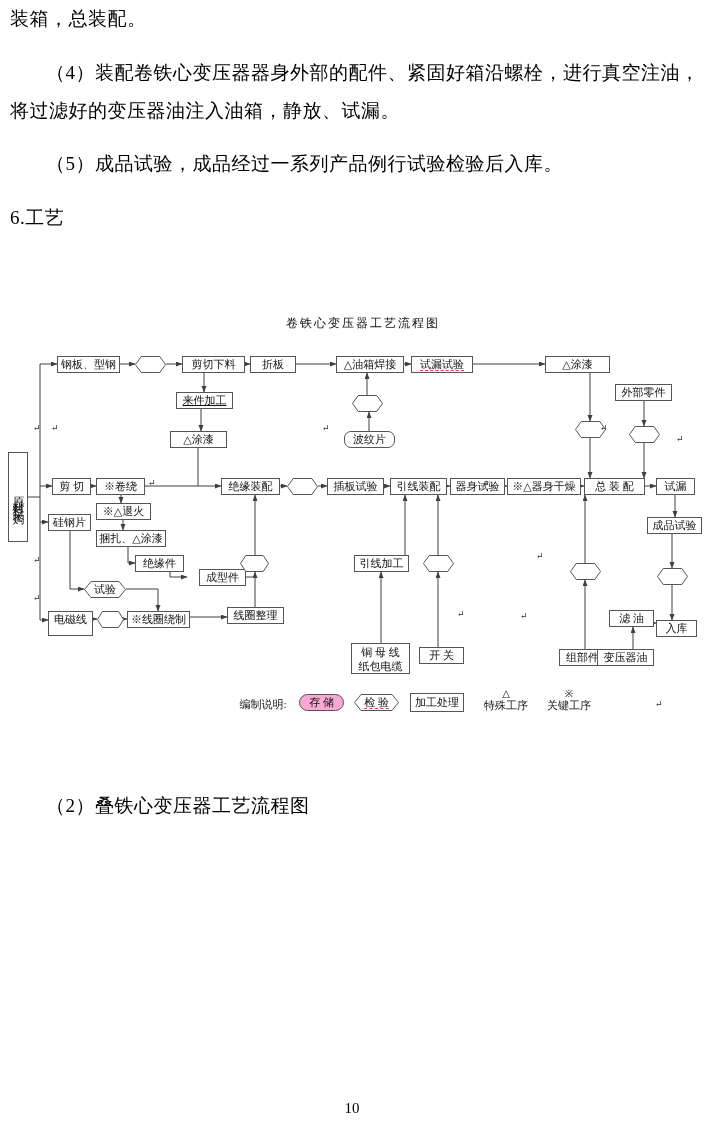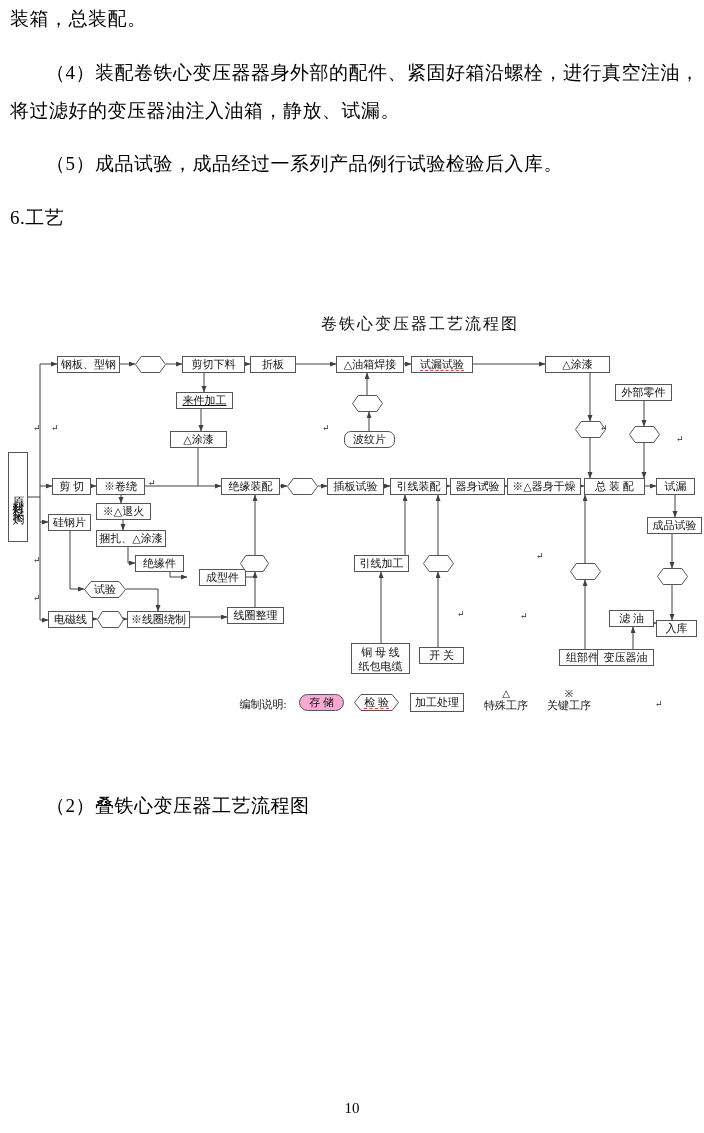--- a/index.html
+++ b/index.html
@@ -93,21 +93,21 @@
       <polyline points="633,649 633,627" fill="none" stroke="#404040" stroke-width="1" marker-end="url(#arr)"></polyline>
       <polyline points="405,555 405,495" fill="none" stroke="#404040" stroke-width="1" marker-end="url(#arr)"></polyline>
       <polyline points="381,643 381,572" fill="none" stroke="#404040" stroke-width="1" marker-end="url(#arr)"></polyline>
       <polyline points="438,647 438,572" fill="none" stroke="#404040" stroke-width="1" marker-end="url(#arr)"></polyline>
       <polyline points="438,555 438,495" fill="none" stroke="#404040" stroke-width="1" marker-end="url(#arr)"></polyline>
       <polyline points="585,649 585,580" fill="none" stroke="#404040" stroke-width="1" marker-end="url(#arr)"></polyline>
       <polyline points="585,563 585,495" fill="none" stroke="#404040" stroke-width="1" marker-end="url(#arr)"></polyline>
     </svg>
 
   <div id="nodes">
-      <div class="node txt" style="left: 273px; top: 316px; width: 180px; height: 18px; font-size: 16px; letter-spacing: 2px; margin-left: 48px;"><span class="lbl">卷铁心变压器工艺流程图</span></div>
+      <div class="node txt" style="left: 273px; top: 316px; width: 180px; height: 18px; font-size: 12px; letter-spacing: 2px;"><span class="lbl">卷铁心变压器工艺流程图</span></div>
       <div class="node vrect" style="left: 8px; top: 452px; width: 20px; height: 90px;">
         <span class="lbl">原材料采购</span>
       </div>
       <div class="node rect" style="left: 57px; top: 356px; width: 63px; height: 17px; line-height: 15px;"><span class="lbl">钢板、型钢</span></div>
       <div class="node hex" style="left: 135px; top: 356px; width: 31px; height: 17px; line-height: 17px;"><svg class="shape" width="31" height="17">
           <polygon points="6.2,0.5 24.8,0.5 30.5,8.5 24.8,16.5 6.2,16.5 0.5,8.5" fill="#fff" stroke="#555" stroke-width="1"></polygon>
         </svg><span class="lbl"></span></div>
       <div class="node rect" style="left: 182px; top: 356px; width: 63px; height: 17px; line-height: 15px;"><span class="lbl">剪切下料</span></div>
       <div class="node rect" style="left: 250px; top: 356px; width: 46px; height: 17px; line-height: 15px;"><span class="lbl">折板</span></div>
       <div class="node rect" style="left: 336px; top: 356px; width: 68px; height: 17px; line-height: 15px;"><span class="lbl">△油箱焊接</span></div>
@@ -151,21 +151,21 @@
           <polygon points="6.2,0.5 24.8,0.5 30.5,8.5 24.8,16.5 6.2,16.5 0.5,8.5" fill="#fff" stroke="#555" stroke-width="1"></polygon>
         </svg><span class="lbl"></span></div>
       <div class="node rect" style="left: 135px; top: 555px; width: 49px; height: 17px; line-height: 15px;"><span class="lbl">绝缘件</span></div>
       <div class="node rect" style="left: 187px; top: 569px; width: 47px; height: 17px; line-height: 15px; margin-left: 12px;"><span class="lbl">成型件</span></div>
       <div class="node hex" style="left: 240px; top: 555px; width: 29px; height: 17px; line-height: 17px;"><svg class="shape" width="29" height="17">
           <polygon points="5.800000000000001,0.5 23.2,0.5 28.5,8.5 23.2,16.5 5.800000000000001,16.5 0.5,8.5" fill="#fff" stroke="#555" stroke-width="1"></polygon>
         </svg><span class="lbl"></span></div>
       <div class="node hex" style="left: 84px; top: 581px; width: 42px; height: 17px; line-height: 17px;"><svg class="shape" width="42" height="17">
           <polygon points="7,0.5 35,0.5 41.5,8.5 35,16.5 7,16.5 0.5,8.5" fill="#fff" stroke="#555" stroke-width="1"></polygon>
         </svg><span class="lbl">试验</span></div>
-      <div class="node rect" style="left: 48px; top: 611px; width: 45px; height: 17px; line-height: 15px; text-align: center;"><span class="lbl">电磁线</span></div>
+      <div class="node rect" style="left: 48px; top: 611px; width: 45px; height: 25px; line-height: 15px; text-align: center;"><span class="lbl">电磁线</span></div>
       <div class="node hex" style="left: 97px; top: 611px; width: 27px; height: 17px; line-height: 17px;"><svg class="shape" width="27" height="17">
           <polygon points="5.4,0.5 21.6,0.5 26.5,8.5 21.6,16.5 5.4,16.5 0.5,8.5" fill="#fff" stroke="#555" stroke-width="1"></polygon>
         </svg><span class="lbl"></span></div>
       <div class="node rect" style="left: 127px; top: 611px; width: 63px; height: 17px; line-height: 15px;"><span class="lbl">※线圈绕制</span></div>
       <div class="node rect" style="left: 227px; top: 607px; width: 57px; height: 17px; line-height: 15px;"><span class="lbl">线圈整理</span></div>
       <div class="node rect" style="left: 354px; top: 555px; width: 55px; height: 17px; line-height: 15px;"><span class="lbl">引线加工</span></div>
       <div class="node hex" style="left: 423px; top: 555px; width: 31px; height: 17px; line-height: 17px;"><svg class="shape" width="31" height="17">
           <polygon points="6.2,0.5 24.8,0.5 30.5,8.5 24.8,16.5 6.2,16.5 0.5,8.5" fill="#fff" stroke="#555" stroke-width="1"></polygon>
         </svg><span class="lbl"></span></div>
       <div class="node rect2" style="left: 351px; top: 643px; width: 59px; height: 31px;"><span class="lbl">铜 母 线</span><br><span class="lbl">纸包电缆</span></div>

